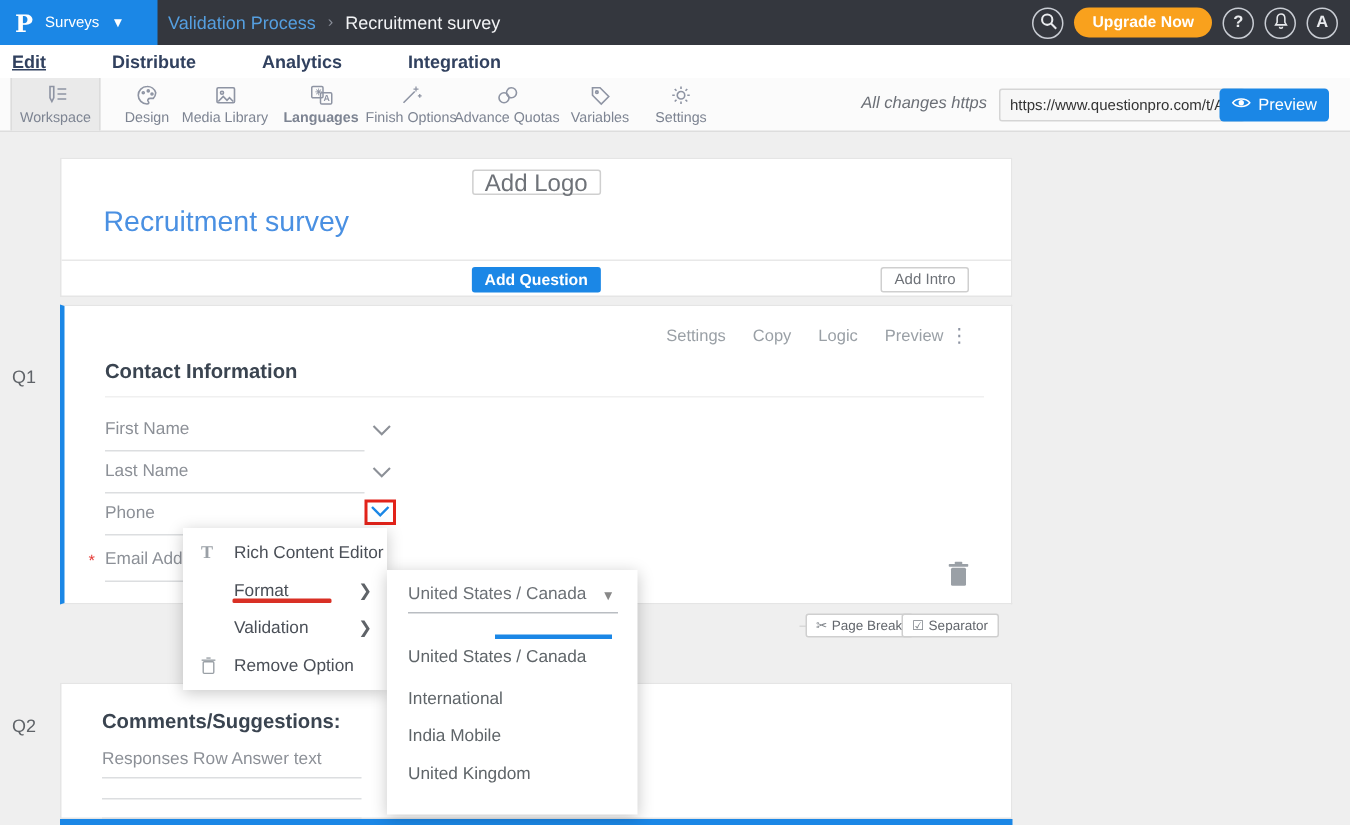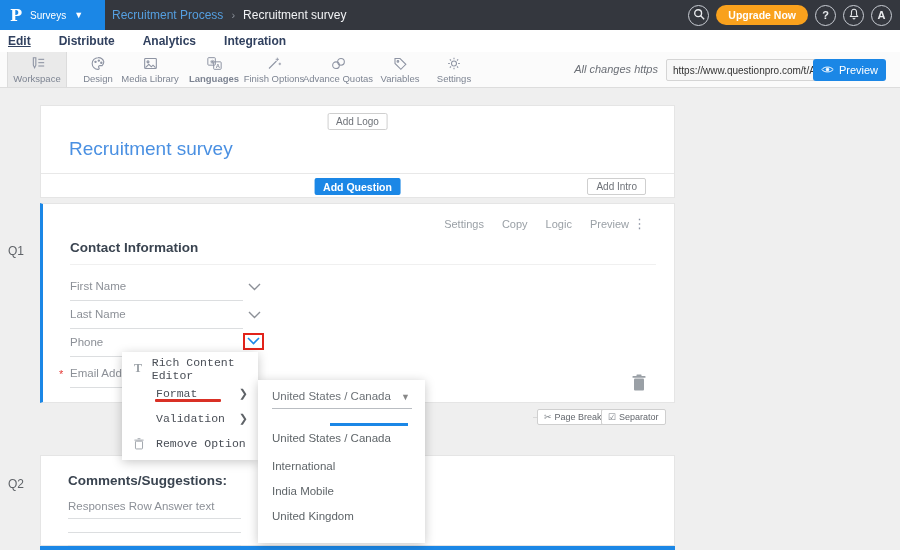--- a/index.html
+++ b/index.html
@@ -15,41 +15,41 @@
   .crumbs { position:absolute; left:112px; top:0; height:30px; display:flex; align-items:center; gap:8px; font-size:12px; }
   .crumb-parent { color:#559FE0; }
   .crumb-sep { color:#8A8F99; font-size:11px; }
   .crumb-current { color:#F2F3F5; }
   .tb-right { position:absolute; right:8px; top:0; height:30px; display:flex; align-items:center; gap:7px; }
   .circ { width:21px; height:21px; border:1.5px solid #C9CDD4; border-radius:50%; display:flex; align-items:center; justify-content:center; color:#E8EAED; font-size:11px; font-weight:bold; }
   .upgrade { height:20px; padding:0 12px; background:#F9A11D; border:none; border-radius:10px; color:#fff; font-size:10.5px; font-weight:bold; display:flex; align-items:center; }
 
   
   .tabbar { position:absolute; left:0; top:30px; width:900px; height:22px; background:#fff; z-index:19; }
-  .tabs { position:absolute; left:8px; top:0; height:22px; display:flex; gap:28px; align-items:center; }
+  .tabs { position:absolute; left:8px; top:0; height:22px; display:flex; gap:44px; align-items:center; }
   .tab { font-size:12px; color:#31415F; font-weight:bold; cursor:pointer; }
   .tab.active { text-decoration:underline; }
   .tabbar-right { position:absolute; right:6px; top:0; height:22px; display:flex; gap:28px; align-items:center; font-size:11.5px; color:#2D7FC1; }
 
   
   .toolbar { position:absolute; left:0; top:52px; width:900px; height:36px; background:#FBFBFB; border-bottom:1px solid #DDDDDD; z-index:18; }
   .tool { position:absolute; top:0; height:35px; display:flex; flex-direction:column; align-items:center; justify-content:center; gap:2px; color:#8E94A3; cursor:pointer; }
   .tool .tlabel { font-size:9.5px; color:#7D8492; white-space:nowrap; }
   .tool.active { background:#EAEAEA; border-left:1px solid #DCDCDC; border-right:1px solid #DCDCDC; }
   .tool svg { display:block; }
   .saved { position:absolute; right:242px; top:11px; font-size:11px; font-style:italic; color:#6B6F76; white-space:nowrap; }
   .urlbox { position:absolute; right:70px; top:7px; width:164px; height:22px; background:#F7F7F7; border:1px solid #D5D5D5; border-radius:2px; display:flex; align-items:center; }
   .urlbox input { flex:1; min-width:0; border:none; background:transparent; font-size:10px; color:#333; padding:0 2px 0 6px; font-family:"Liberation Sans", sans-serif; }
   .urlbox .pencil { color:#8E94A3; font-size:11px; padding-right:4px; }
   .preview-btn { position:absolute; right:14px; top:7px; height:22px; padding:0 8px; background:#1B87E6; border:none; border-radius:3px; color:#fff; font-size:11px; display:flex; align-items:center; gap:5px; }
 
   
   .card { position:absolute; left:40px; width:635px; background:#fff; border:1px solid #E5E5E5; }
   .header-card { top:105px; height:93px; }
-  .addlogo { position:absolute; left:50%; transform:translateX(-50%); top:7px; height:17px; padding:0 8px; background:#fff; border:1px solid #CFCFCF; border-radius:2px; color:#6E7278; font-size:10px; }
+  .addlogo { position:absolute; left:50%; transform:translateX(-50%); top:7px; height:17px; padding:0 8px; background:#fff; border:1px solid #CFCFCF; border-radius:2px; color:#6E7278; font-size:16px; }
   .survey-title { position:absolute; left:28px; top:32px; font-size:19px; color:#4A90E2; }
   .header-divider { position:absolute; left:0; right:0; top:67px; border-top:1px solid #E8E8E8; }
   .addq { position:absolute; left:50%; transform:translateX(-50%); top:72px; height:17px; padding:0 9px; background:#1B87E6; border:none; border-radius:2px; color:#fff; font-size:10.5px; font-weight:bold; }
   .addintro { position:absolute; right:28px; top:72px; height:17px; padding:0 8px; background:#fff; border:1px solid #CFCFCF; border-radius:2px; color:#6E7278; font-size:10px; }
 
   .q1-card { top:203px; height:200px; border-left:3px solid #1B87E6; }
   .q-actions { position:absolute; right:45px; top:14px; display:flex; gap:18px; font-size:11px; color:#9AA0A6; align-items:center; }
   .kebab { position:absolute; right:28px; top:12px; color:#8E94A3; font-size:13px; letter-spacing:0; }
   .q-title { position:absolute; left:27px; top:36px; font-size:13.5px; font-weight:bold; color:#3A4450; }
   .q-title-divider { position:absolute; left:27px; right:18px; top:60px; border-top:1px solid #F0F0F0; }
@@ -71,21 +71,21 @@
   .q2-line { position:absolute; left:27px; width:173px; border-top:1px solid #DCDEE0; }
   .bottom-strip { position:absolute; left:40px; top:546px; width:635px; height:4px; background:#1B87E6; }
 
   .q-num { position:absolute; left:8px; font-size:12px; color:#5F6368; }
 
   
   .ctx-menu { position:absolute; left:122px; top:352px; width:136px; background:#fff; box-shadow:0 2px 10px rgba(0,0,0,0.22); z-index:10; padding:4px 0; }
   .ctx-item { position:relative; height:25px; display:flex; align-items:center; padding-left:12px; font-size:11.5px; color:#4A4F57; cursor:pointer; }
   .ctx-icon { width:22px; color:#9AA0A6; font-size:12px; display:flex; align-items:center; }
   .ctx-icon svg { display:block; }
-  .ctx-label { position:relative;font-family:Liberation Mono, monospace; }
+  .ctx-label { position:relative; }
   .ctx-label.no-icon { margin-left:22px; }
   .ctx-sub-arrow { position:absolute; right:10px; color:#5F6368; font-size:11px; }
   .red-underline { position:absolute; left:33px; top:47px; width:66px; height:3px; background:#D93025; border-radius:1px; }
 
   
   .submenu { position:absolute; left:258px; top:380px; width:167px; height:163px; background:#fff; box-shadow:0 2px 10px rgba(0,0,0,0.22); z-index:11; }
   .sub-select { position:absolute; left:14px; top:10px; width:140px; border-bottom:1px solid #B9BDC2; padding-bottom:6px; font-size:11.5px; color:#6B7075; cursor:pointer; }
   .sub-select .sel-caret { position:absolute; right:2px; top:2px; font-size:9px; color:#888; }
   .blue-line { position:absolute; left:72px; top:43px; width:78px; height:2.5px; background:#1B87E6; }
   .sub-opt { position:absolute; left:14px; font-size:11.5px; color:#5F6569; cursor:pointer; white-space:nowrap; }
@@ -93,21 +93,21 @@
 </head>
 <body>
 
 <div class="topbar">
   <div class="brand">
     <span class="logo">P</span>
     <span class="brand-label">Surveys</span>
     <span class="caret">▼</span>
   </div>
   <div class="crumbs">
-    <span class="crumb-parent">Recruitment Process</span>
+    <span class="crumb-parent">Validation Process</span>
     <span class="crumb-sep">›</span>
     <span class="crumb-current">Recruitment survey</span>
   </div>
   <div class="tb-right">
     <div class="circ">
       <span>
         <svg width="12" height="12" viewBox="0 0 14 14" fill="none" stroke="#E8EAED" stroke-width="1.6">
             <circle cx="6" cy="6" r="4"></circle>
             <line x1="9" y1="9" x2="13" y2="13"></line>
           </svg>

